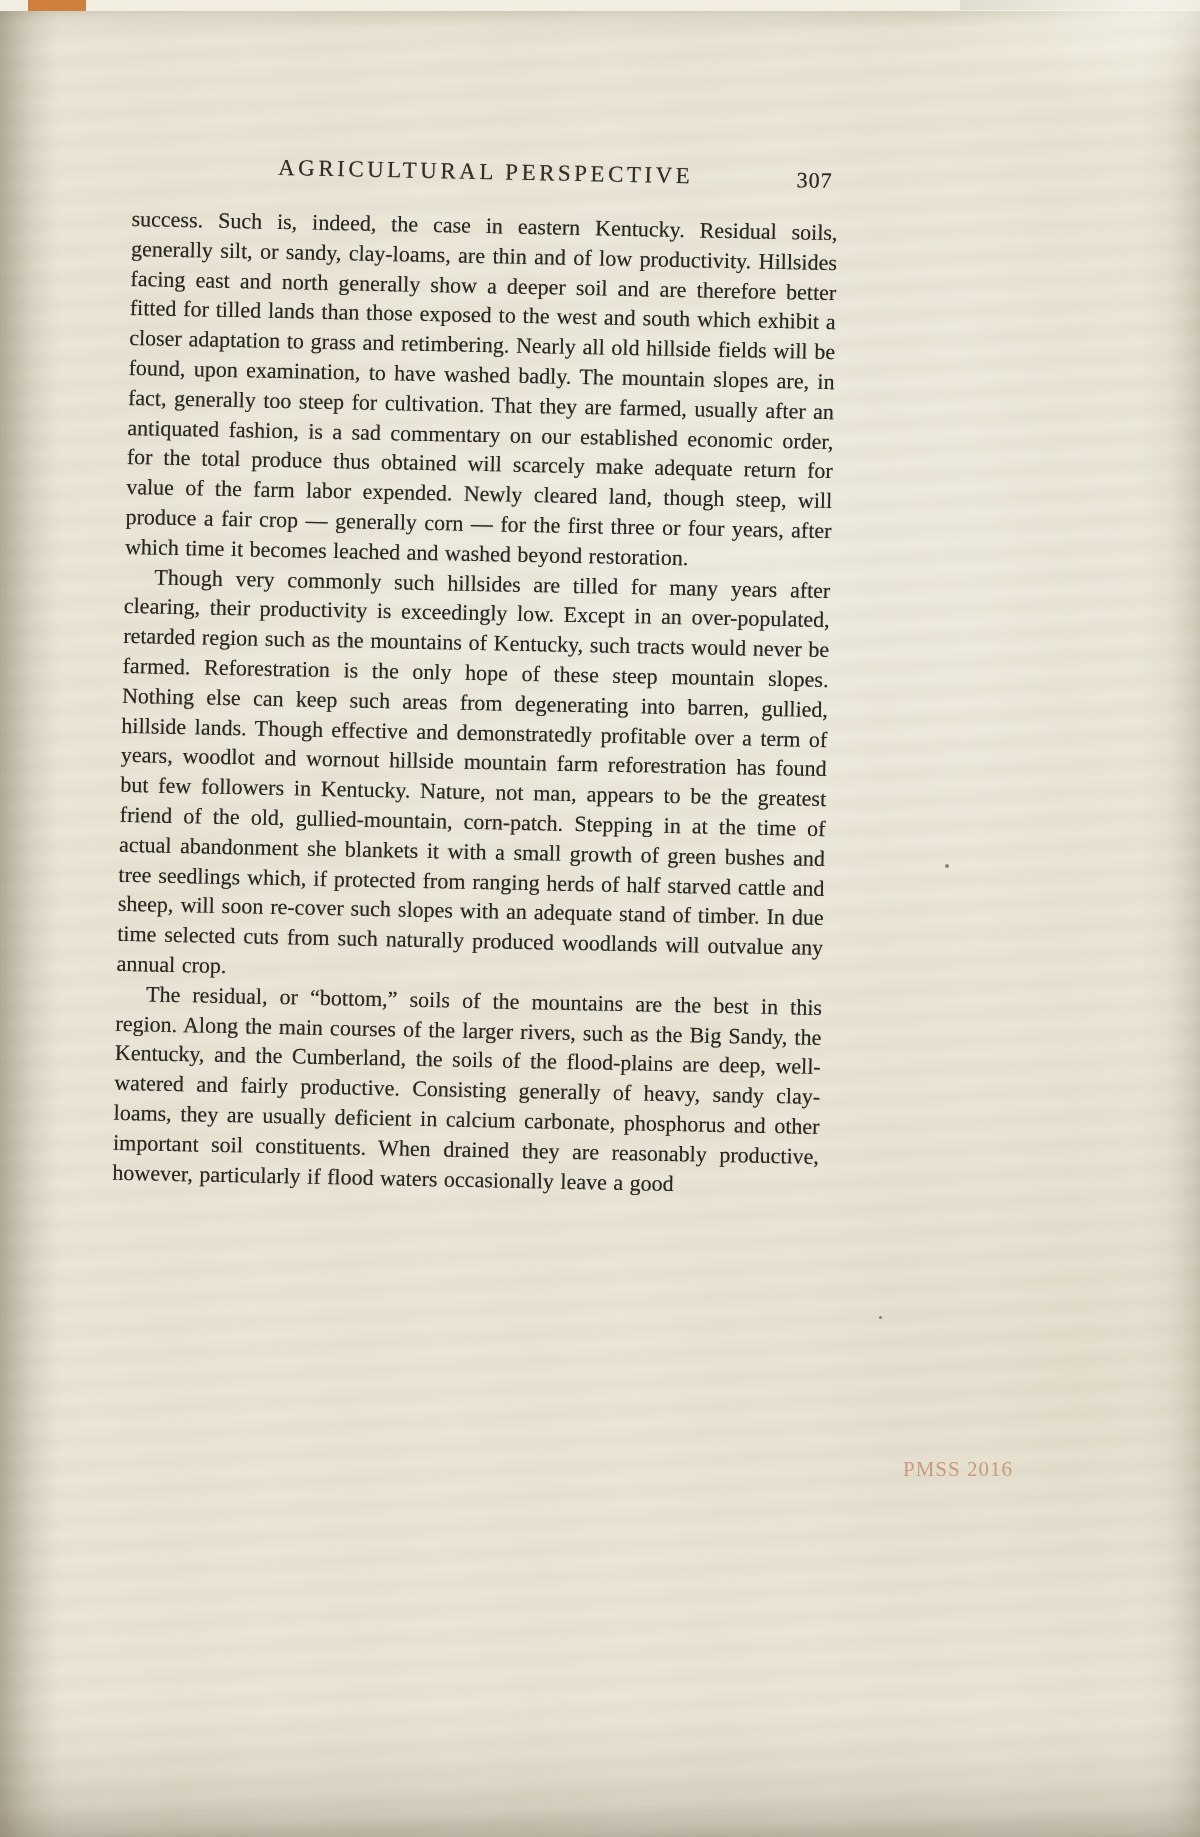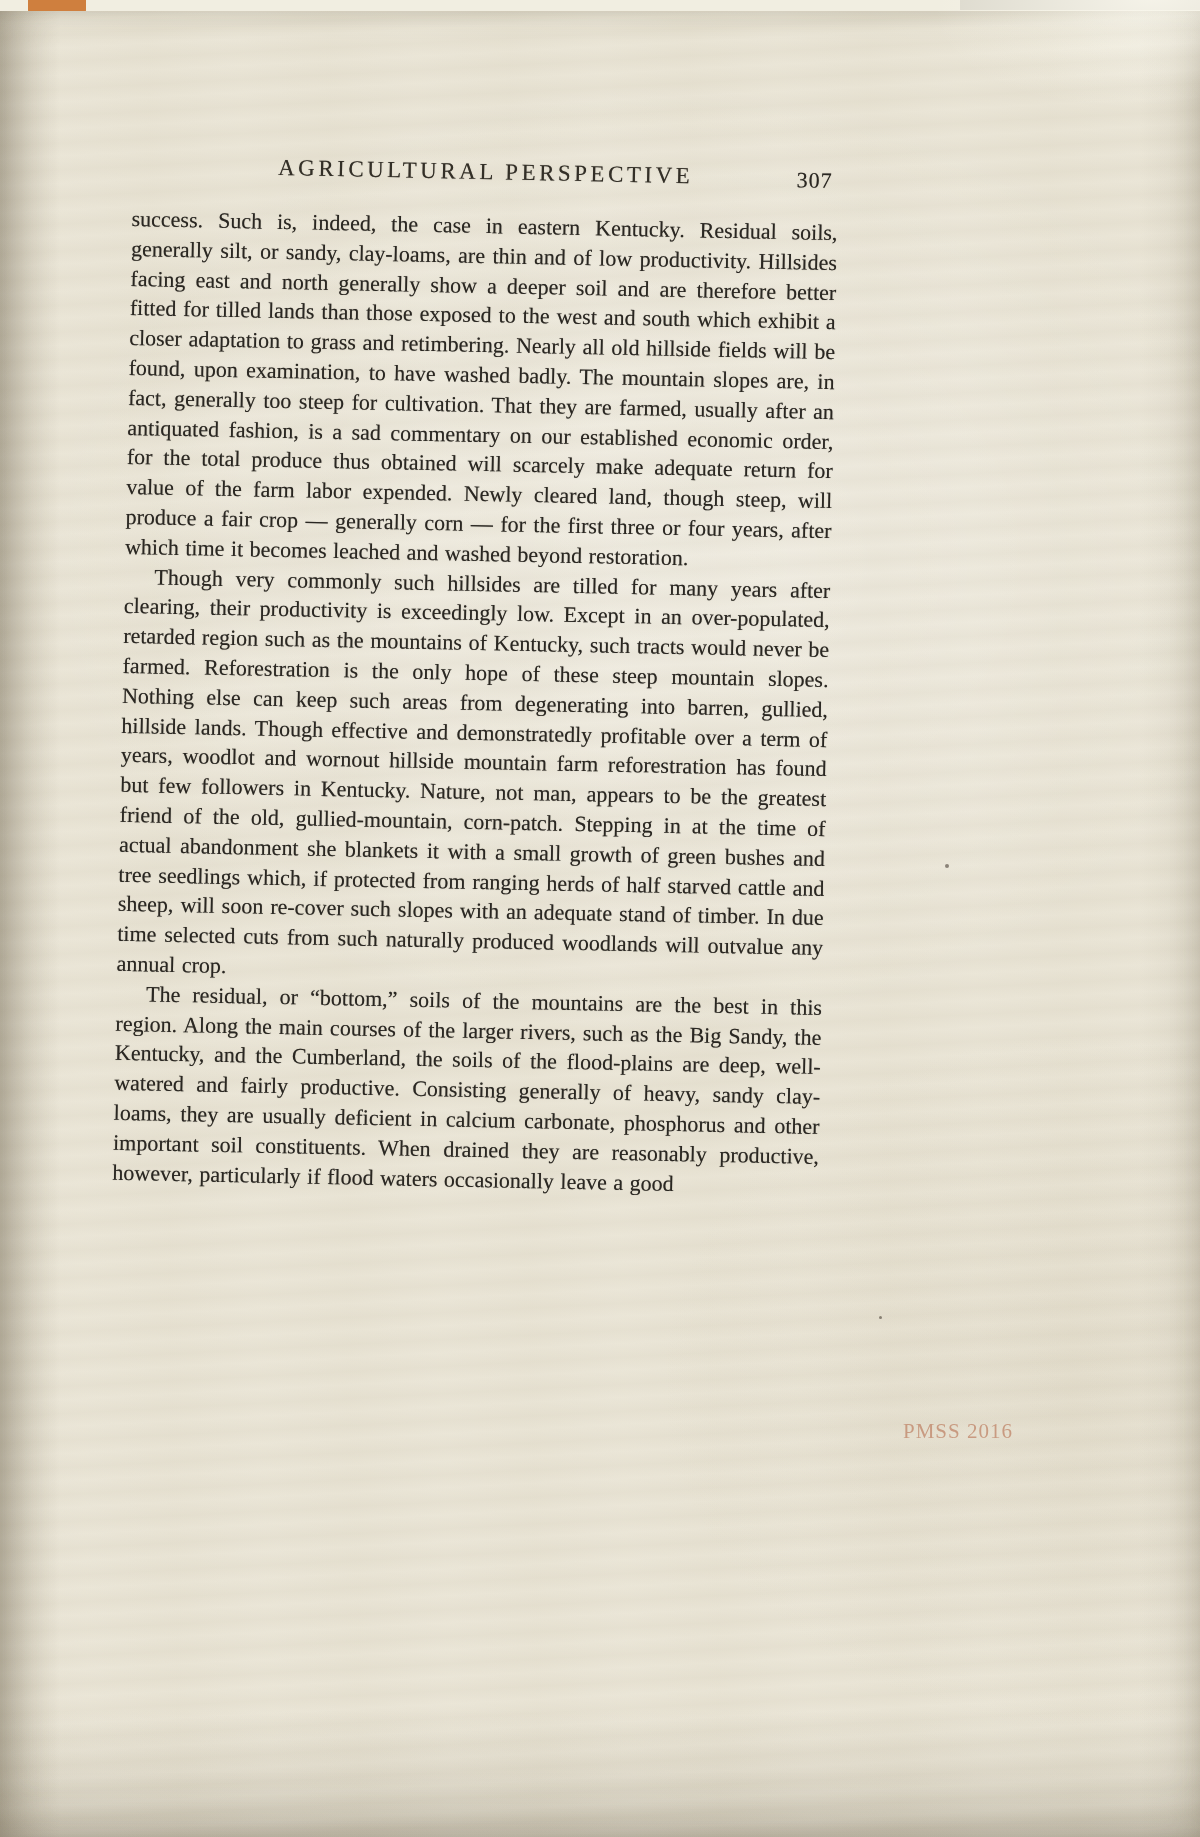--- a/index.html
+++ b/index.html
@@ -99,21 +99,21 @@
     line-height: 29.8px;
     text-align: justify;
     word-spacing: 1px;
   }
   .para.indent {
     text-indent: 30px;
   }
   .watermark {
     position: absolute;
     left: 903px;
-    top: 1408px; 
+    top: 1446px; 
     font-size: 21px;
     letter-spacing: 1px;
     color: #c28a6e;
     opacity: 0.8;
   }
   .speck {
     position: absolute;
     border-radius: 50%;
     background: rgba(58,50,40,0.55);
     pointer-events: none;

